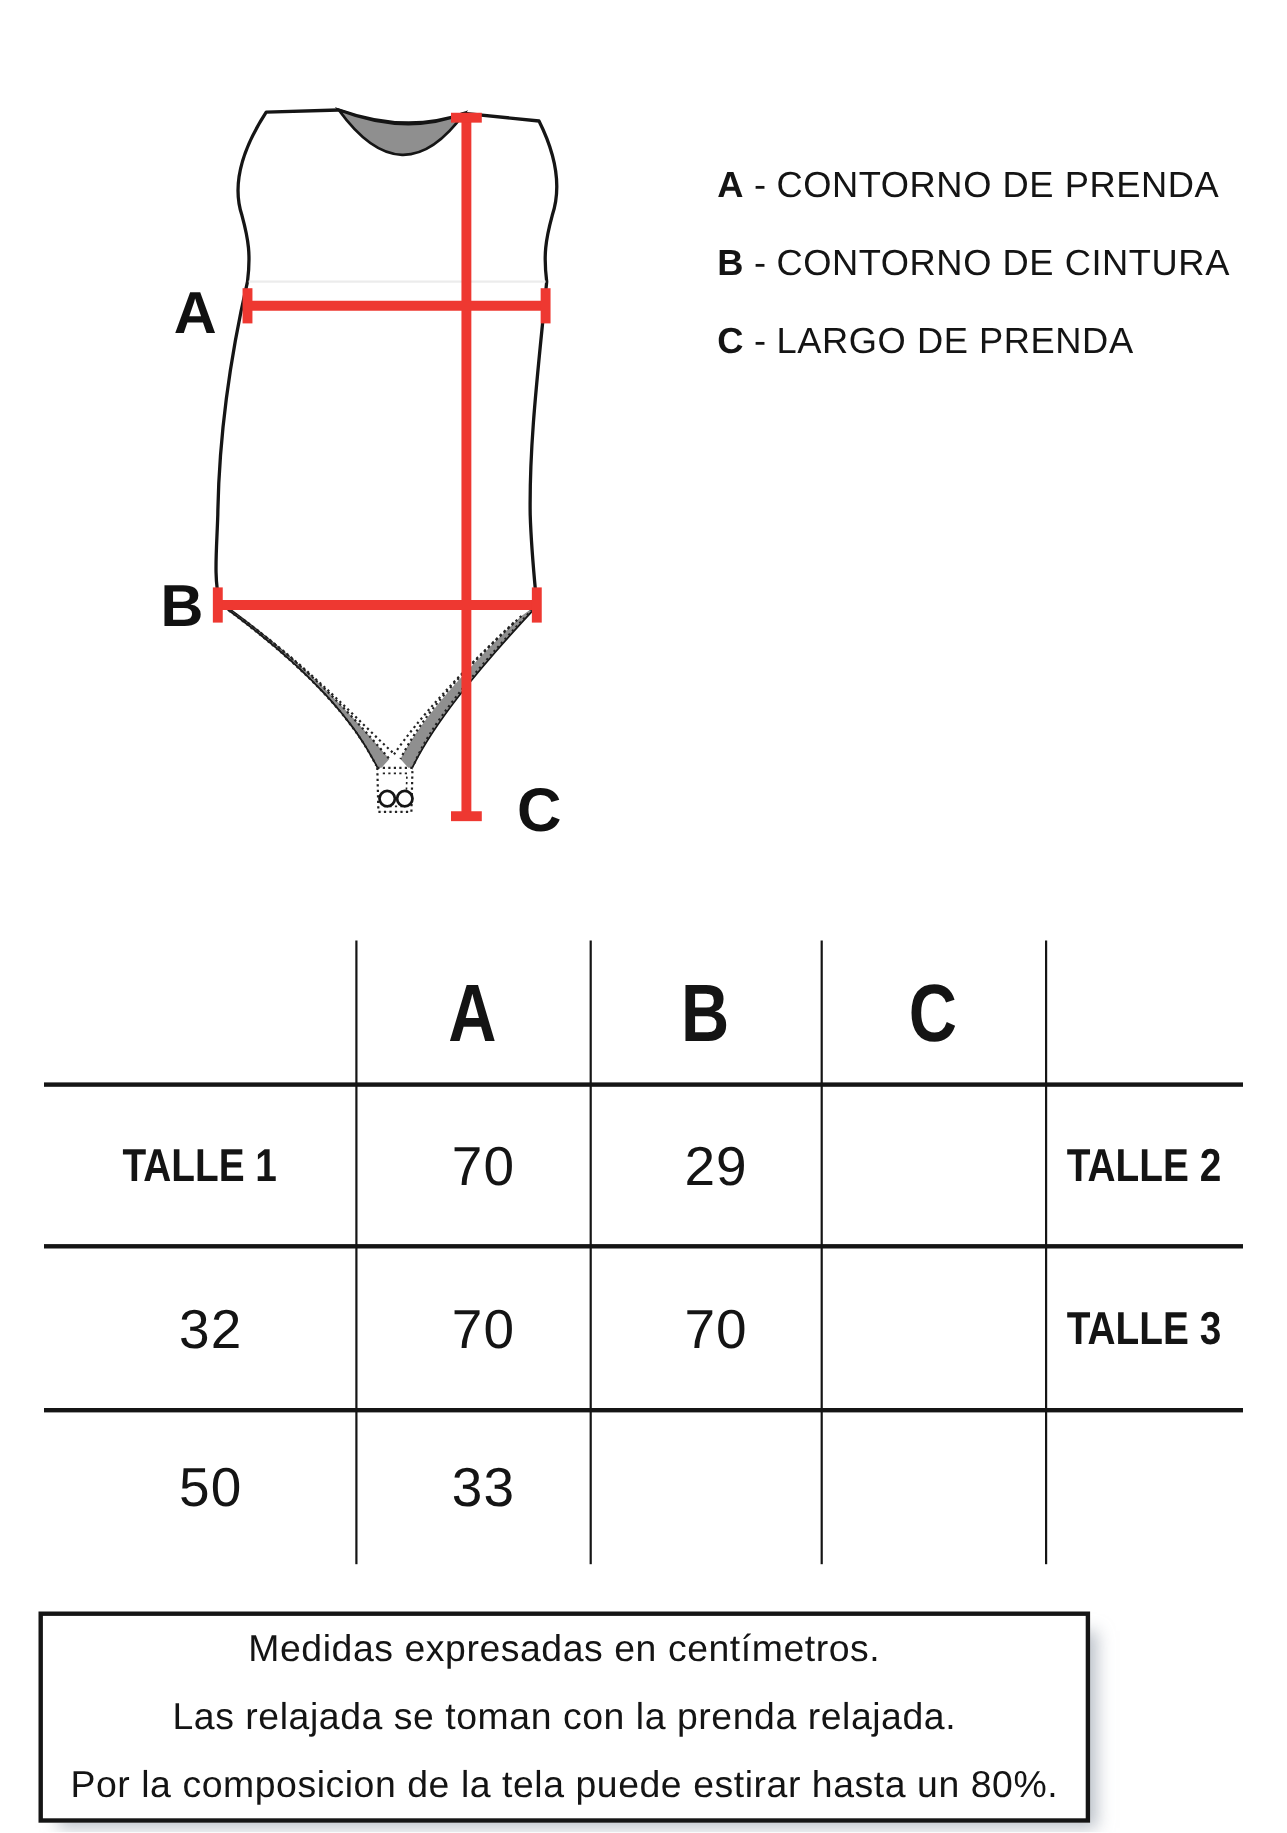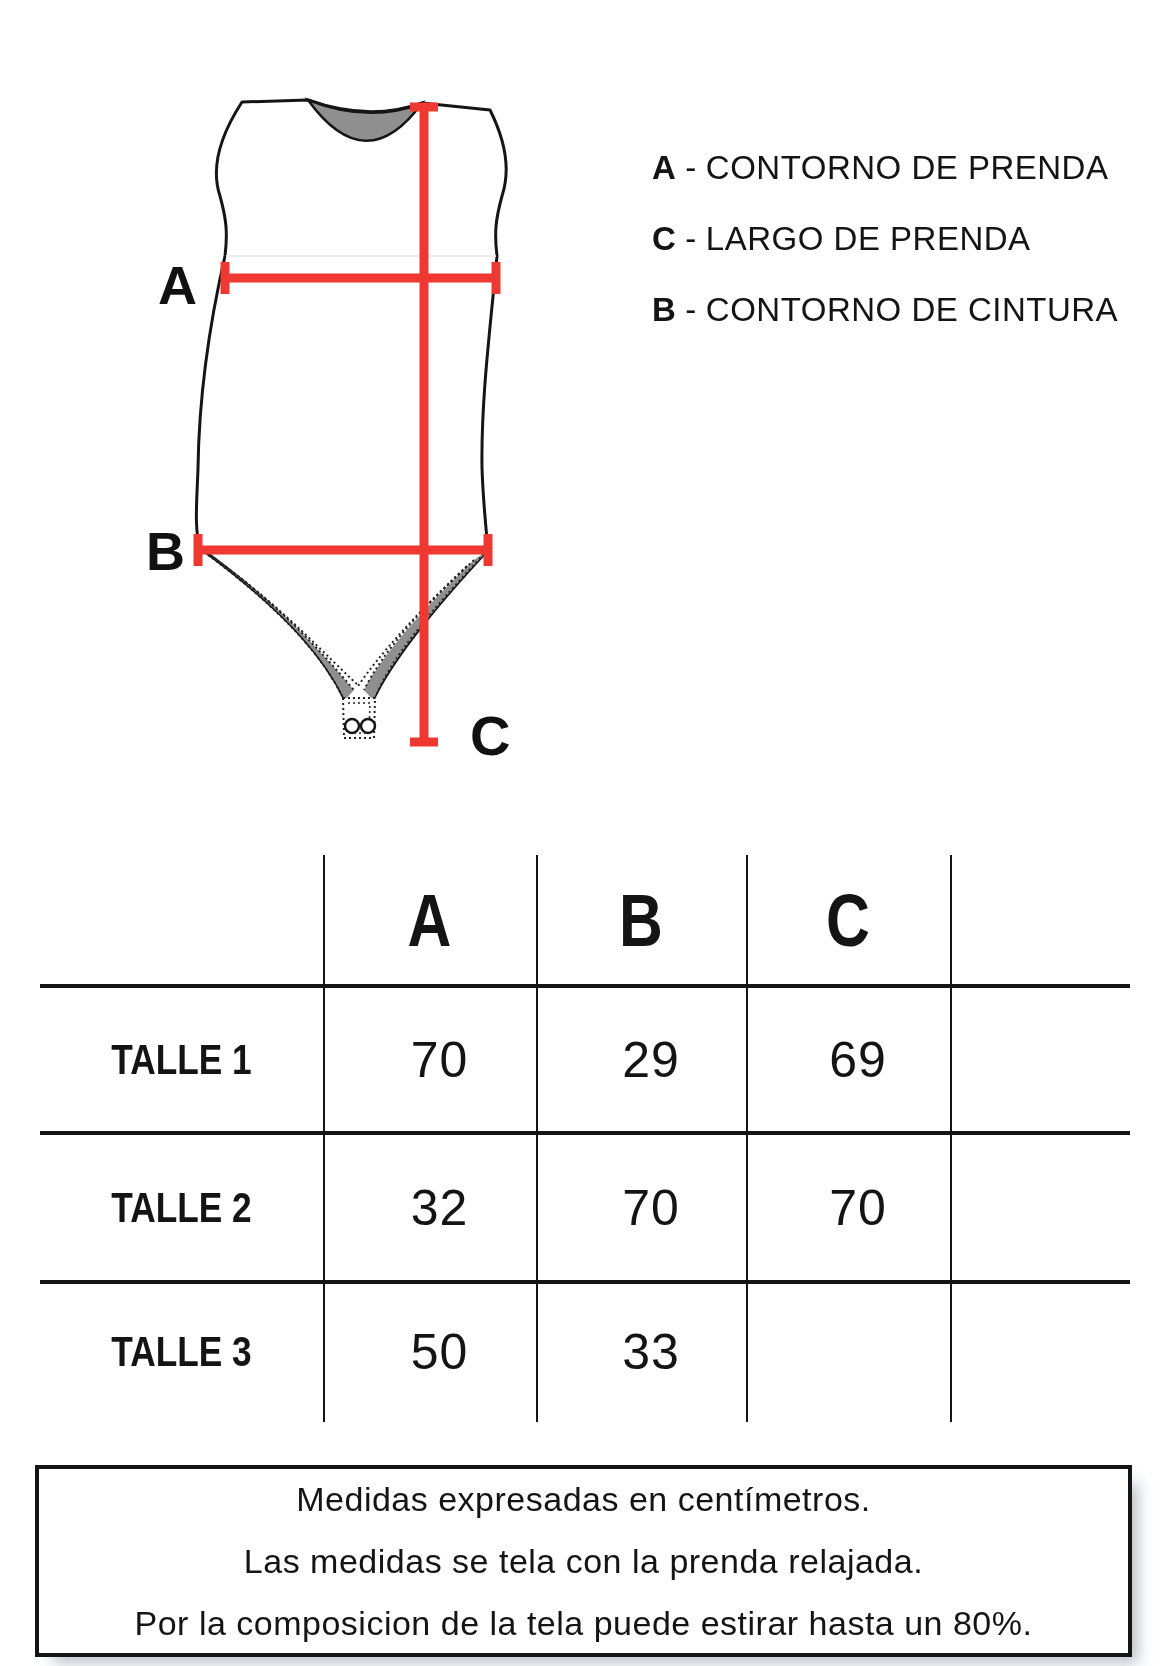--- a/index.html
+++ b/index.html
@@ -29,21 +29,21 @@
     grid-template-rows:131px 147px 149px 140px;
   }
   .cell{display:flex;align-items:center;justify-content:center;}
   .col-header{font-size:74px;font-weight:700;transform:scaleX(.82);}
   .row-label{font-size:42px;font-weight:700;transform:scaleX(.84);white-space:nowrap;}
   .value{font-size:50px;font-weight:400;letter-spacing:1px;padding-left:20px;}
   .vline{position:absolute;top:0;bottom:0;width:2px;background:#151515;}
   .hline{position:absolute;left:0;right:0;height:4px;background:#151515;}
   
   .note-box{
-    position:absolute;left:35px;top:1465px;width:1097px;height:192px;
+    position:absolute;left:35px;top:1465px;width:956px;height:192px;
     box-sizing:border-box;border:4px solid #151515;background:#fff;
     display:flex;flex-direction:column;justify-content:center;
     box-shadow:12px 12px 14px -6px rgba(150,160,172,.65);
   }
   .note-line{text-align:center;font-size:34px;line-height:62px;letter-spacing:.5px;white-space:nowrap;}
 </style>
 </head>
 <body>
 
 <div class="canvas">
@@ -98,24 +98,24 @@
 
   <div class="m-label m-label-a">A</div>
   <div class="m-label m-label-b">B</div>
   <div class="m-label m-label-c">C</div>
 
   <div class="legend">
     <div class="legend-row">
       <span class="legend-letter">A</span><span class="legend-sep">-</span><span class="legend-text">CONTORNO DE PRENDA</span>
     </div>
     <div class="legend-row">
-      <span class="legend-letter">C</span><span class="legend-sep">-</span><span class="legend-text">LARGO DE PRENDA</span>
+      <span class="legend-letter">B</span><span class="legend-sep">-</span><span class="legend-text">CONTORNO DE CINTURA</span>
     </div>
     <div class="legend-row">
-      <span class="legend-letter">B</span><span class="legend-sep">-</span><span class="legend-text">CONTORNO DE CINTURA</span>
+      <span class="legend-letter">C</span><span class="legend-sep">-</span><span class="legend-text">LARGO DE PRENDA</span>
     </div>
   </div>
 
   <div class="size-table">
     <div class="vline" style="left:283px"></div>
     <div class="vline" style="left:496px"></div>
     <div class="vline" style="left:706px"></div>
     <div class="vline" style="left:910px"></div>
     <div class="hline" style="top:129px"></div>
     <div class="hline" style="top:276px"></div>
@@ -125,35 +125,34 @@
 
       <div class="cell"></div>
       <div class="cell col-header">A</div>
       <div class="cell col-header">B</div>
       <div class="cell col-header">C</div>
       <div class="cell"></div>
 
       <div class="cell row-label">TALLE 1</div>
       <div class="cell value">70</div>
       <div class="cell value">29</div>
-      <div class="cell value">69</div>
       <div class="cell"></div>
 
       <div class="cell row-label">TALLE 2</div>
       <div class="cell value">32</div>
       <div class="cell value">70</div>
       <div class="cell value">70</div>
       <div class="cell"></div>
 
       <div class="cell row-label">TALLE 3</div>
       <div class="cell value">50</div>
       <div class="cell value">33</div>
       <div class="cell"></div>
     </div>
   </div>
 
   <div class="note-box">
     <div class="note-line">Medidas expresadas en centímetros.</div>
-    <div class="note-line">Las medidas se tela con la prenda relajada.</div>
+    <div class="note-line">Las relajada se toman con la prenda relajada.</div>
     <div class="note-line">Por la composicion de la tela puede estirar hasta un 80%.</div>
   </div>
 
 </div>
 
 </body></html>

